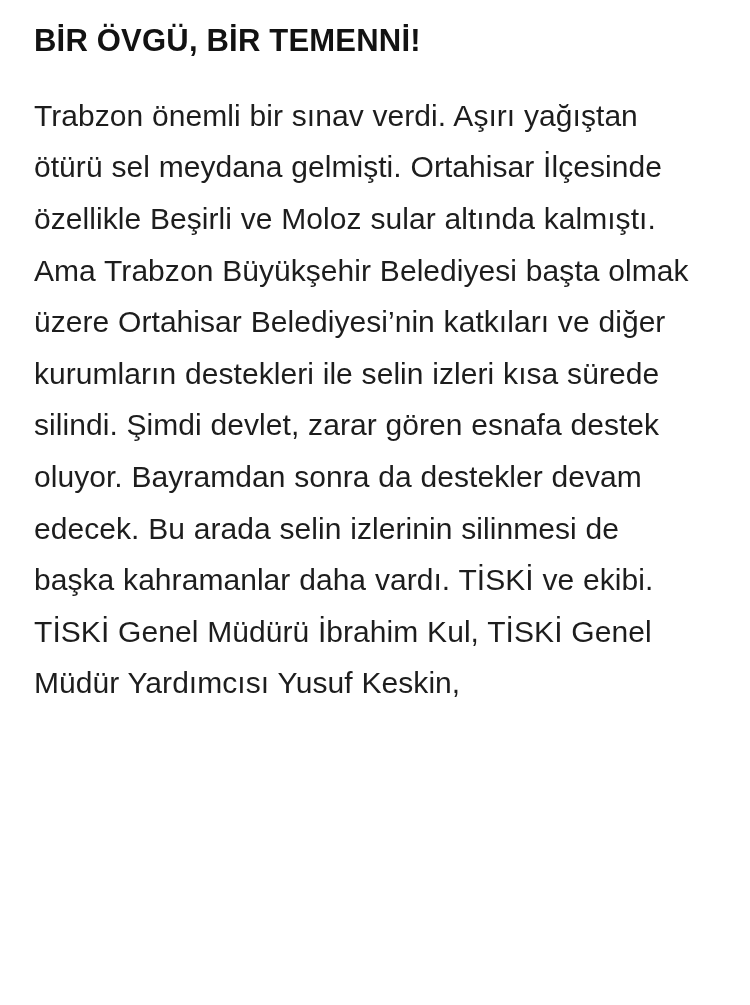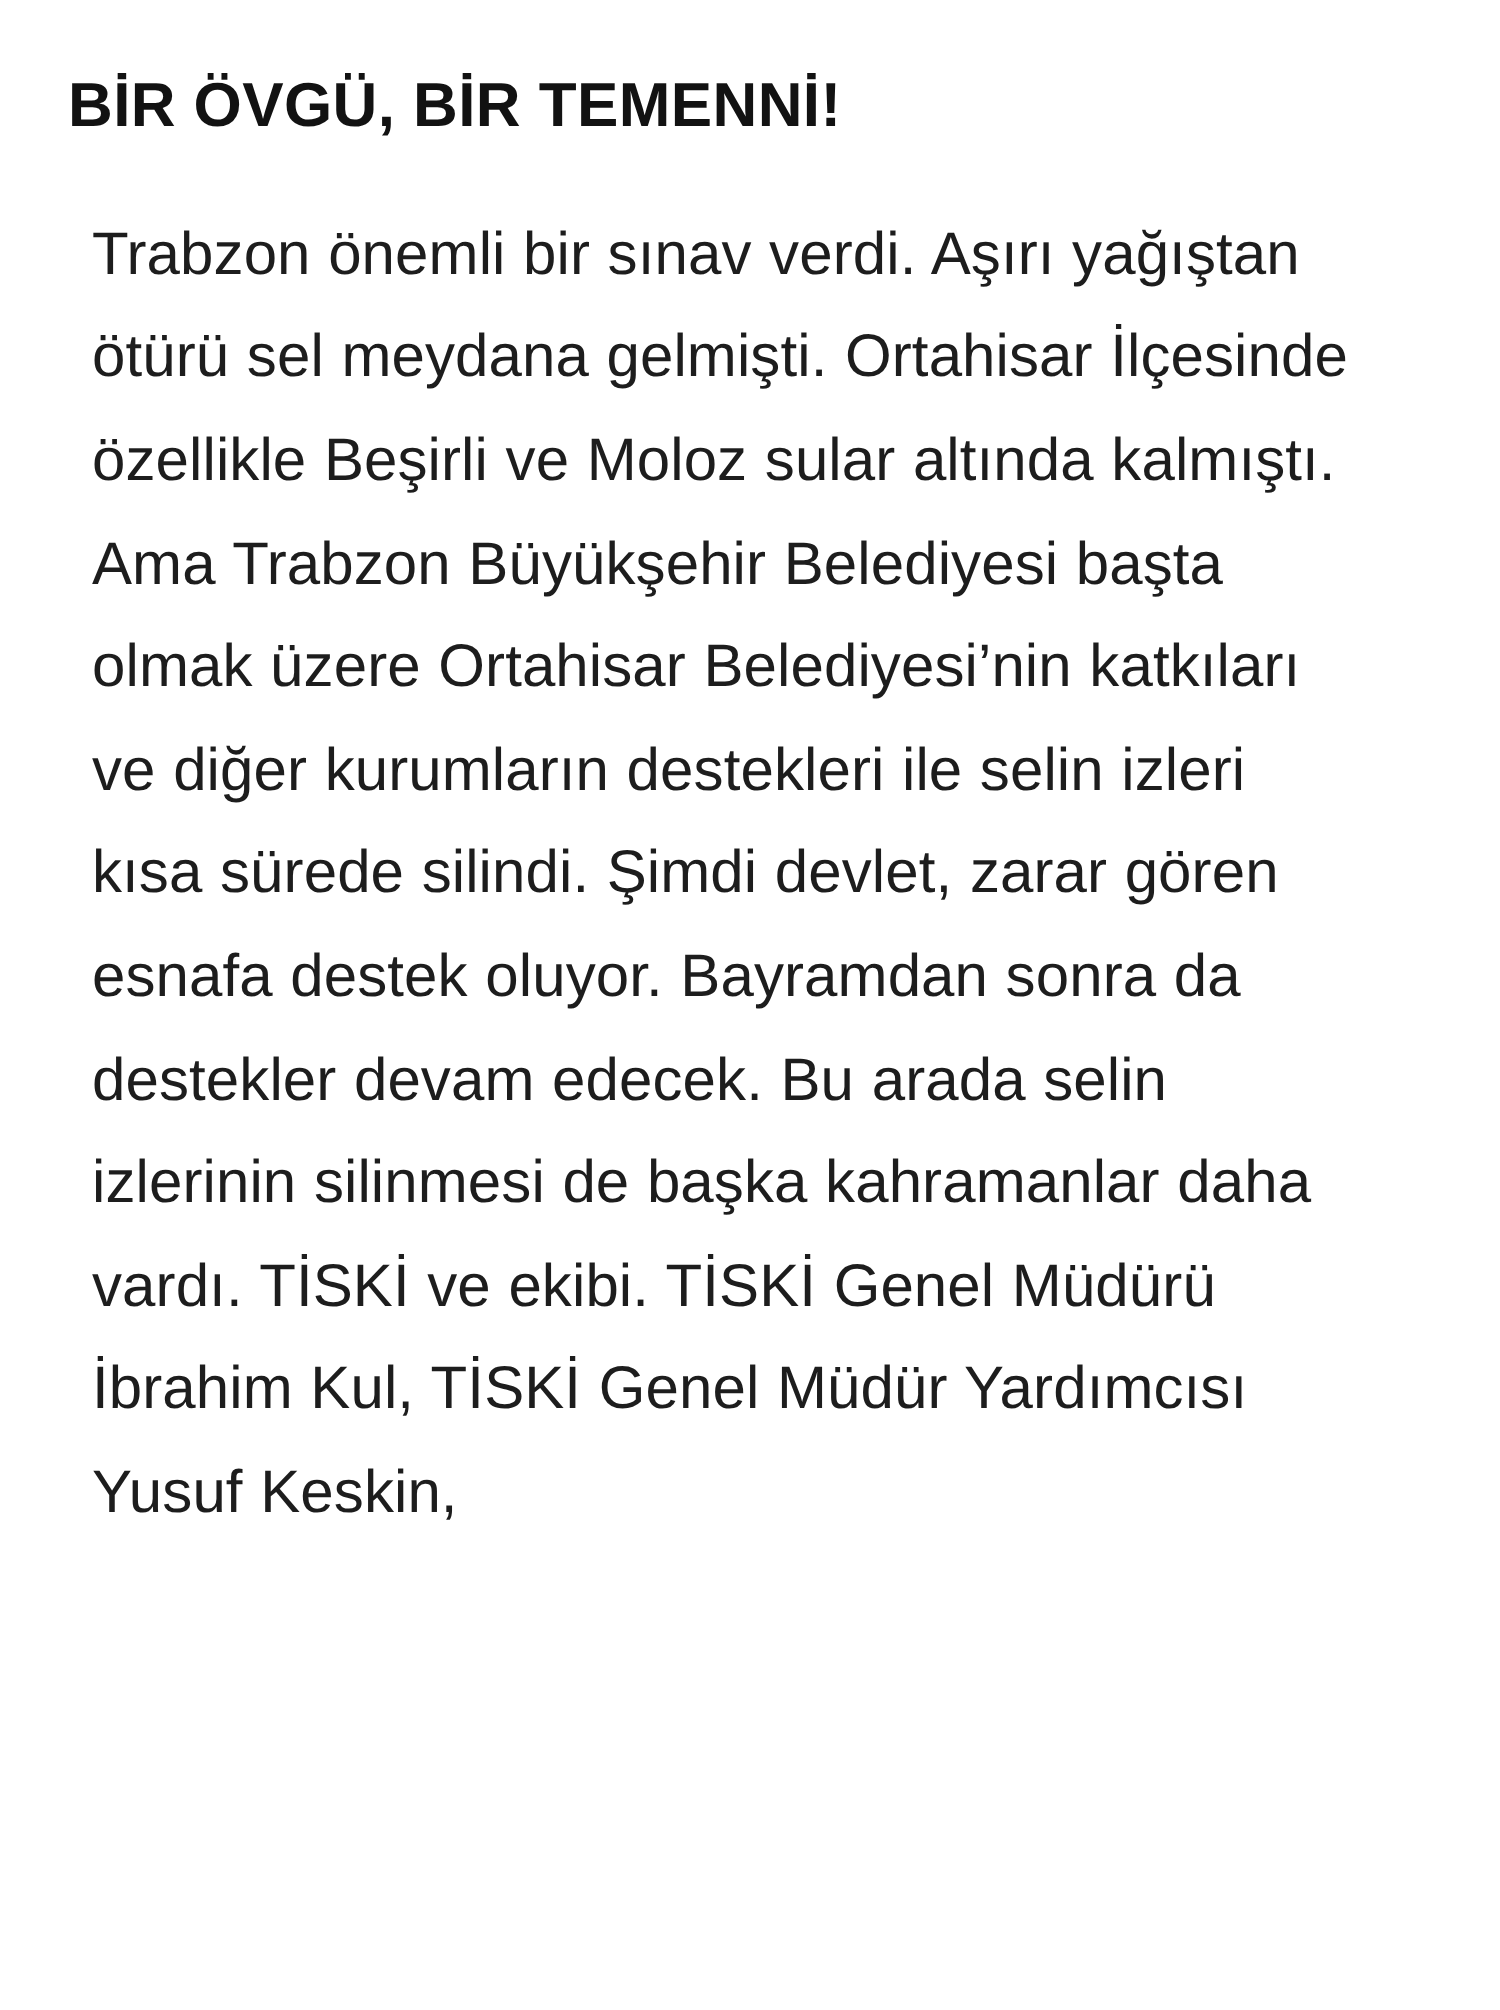--- a/index.html
+++ b/index.html
@@ -11,32 +11,32 @@
     width: 750px;
     height: 1005px;
     overflow: hidden;
     font-family: "Liberation Sans", sans-serif;
     color: #1a1a1a;
     -webkit-font-smoothing: antialiased;
   }
   .article {
     box-sizing: border-box;
     width: 724px;
-    padding: 34px 34px 0 34px;
+    padding: 22px 34px 0 34px;
   }
   .article-title {
     font-size: 31px;
     line-height: 1.22;
     font-weight: bold;
     letter-spacing: 0.2px;
     color: #121212;
     margin: 0 0 30px 0;
   }
   .article-body {
-    margin: 12px;
+    margin: 0;
   }
   .article-paragraph {
     font-size: 30px;
     line-height: 1.72;
     font-weight: 400;
     color: #1d1d1d;
     margin: 0;
     letter-spacing: 0.05px;
     word-spacing: 0.4px;
   }

